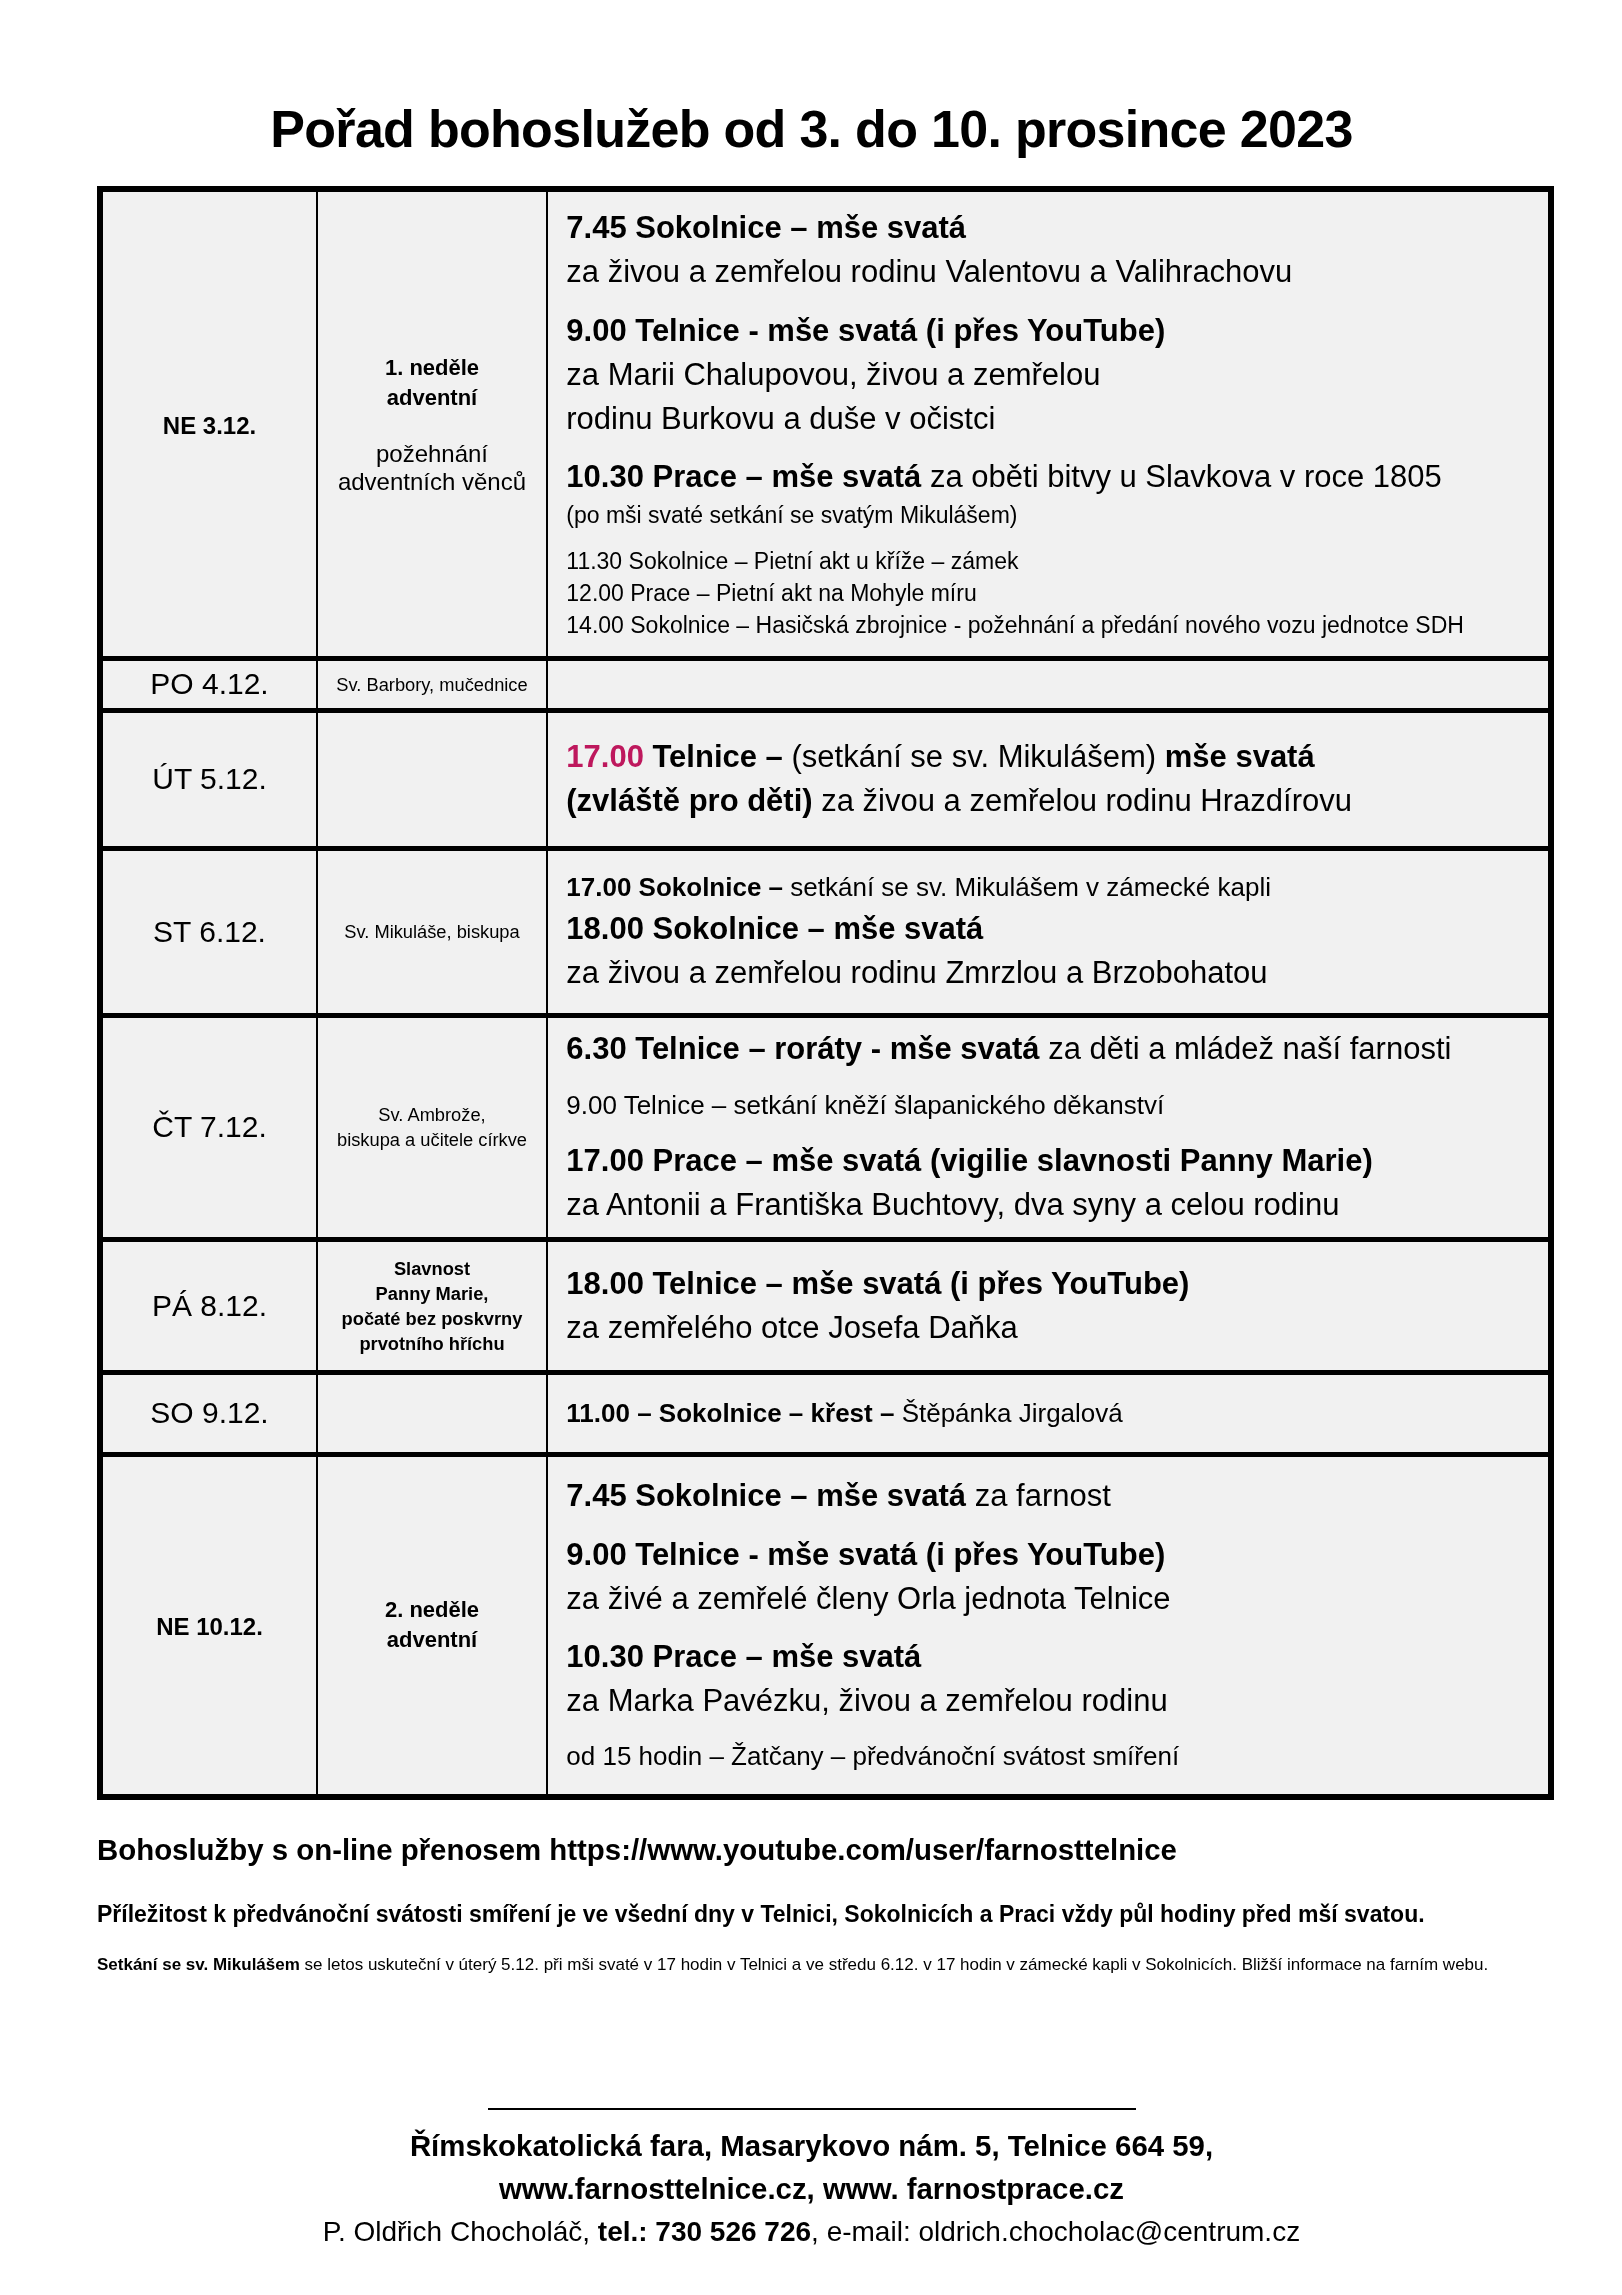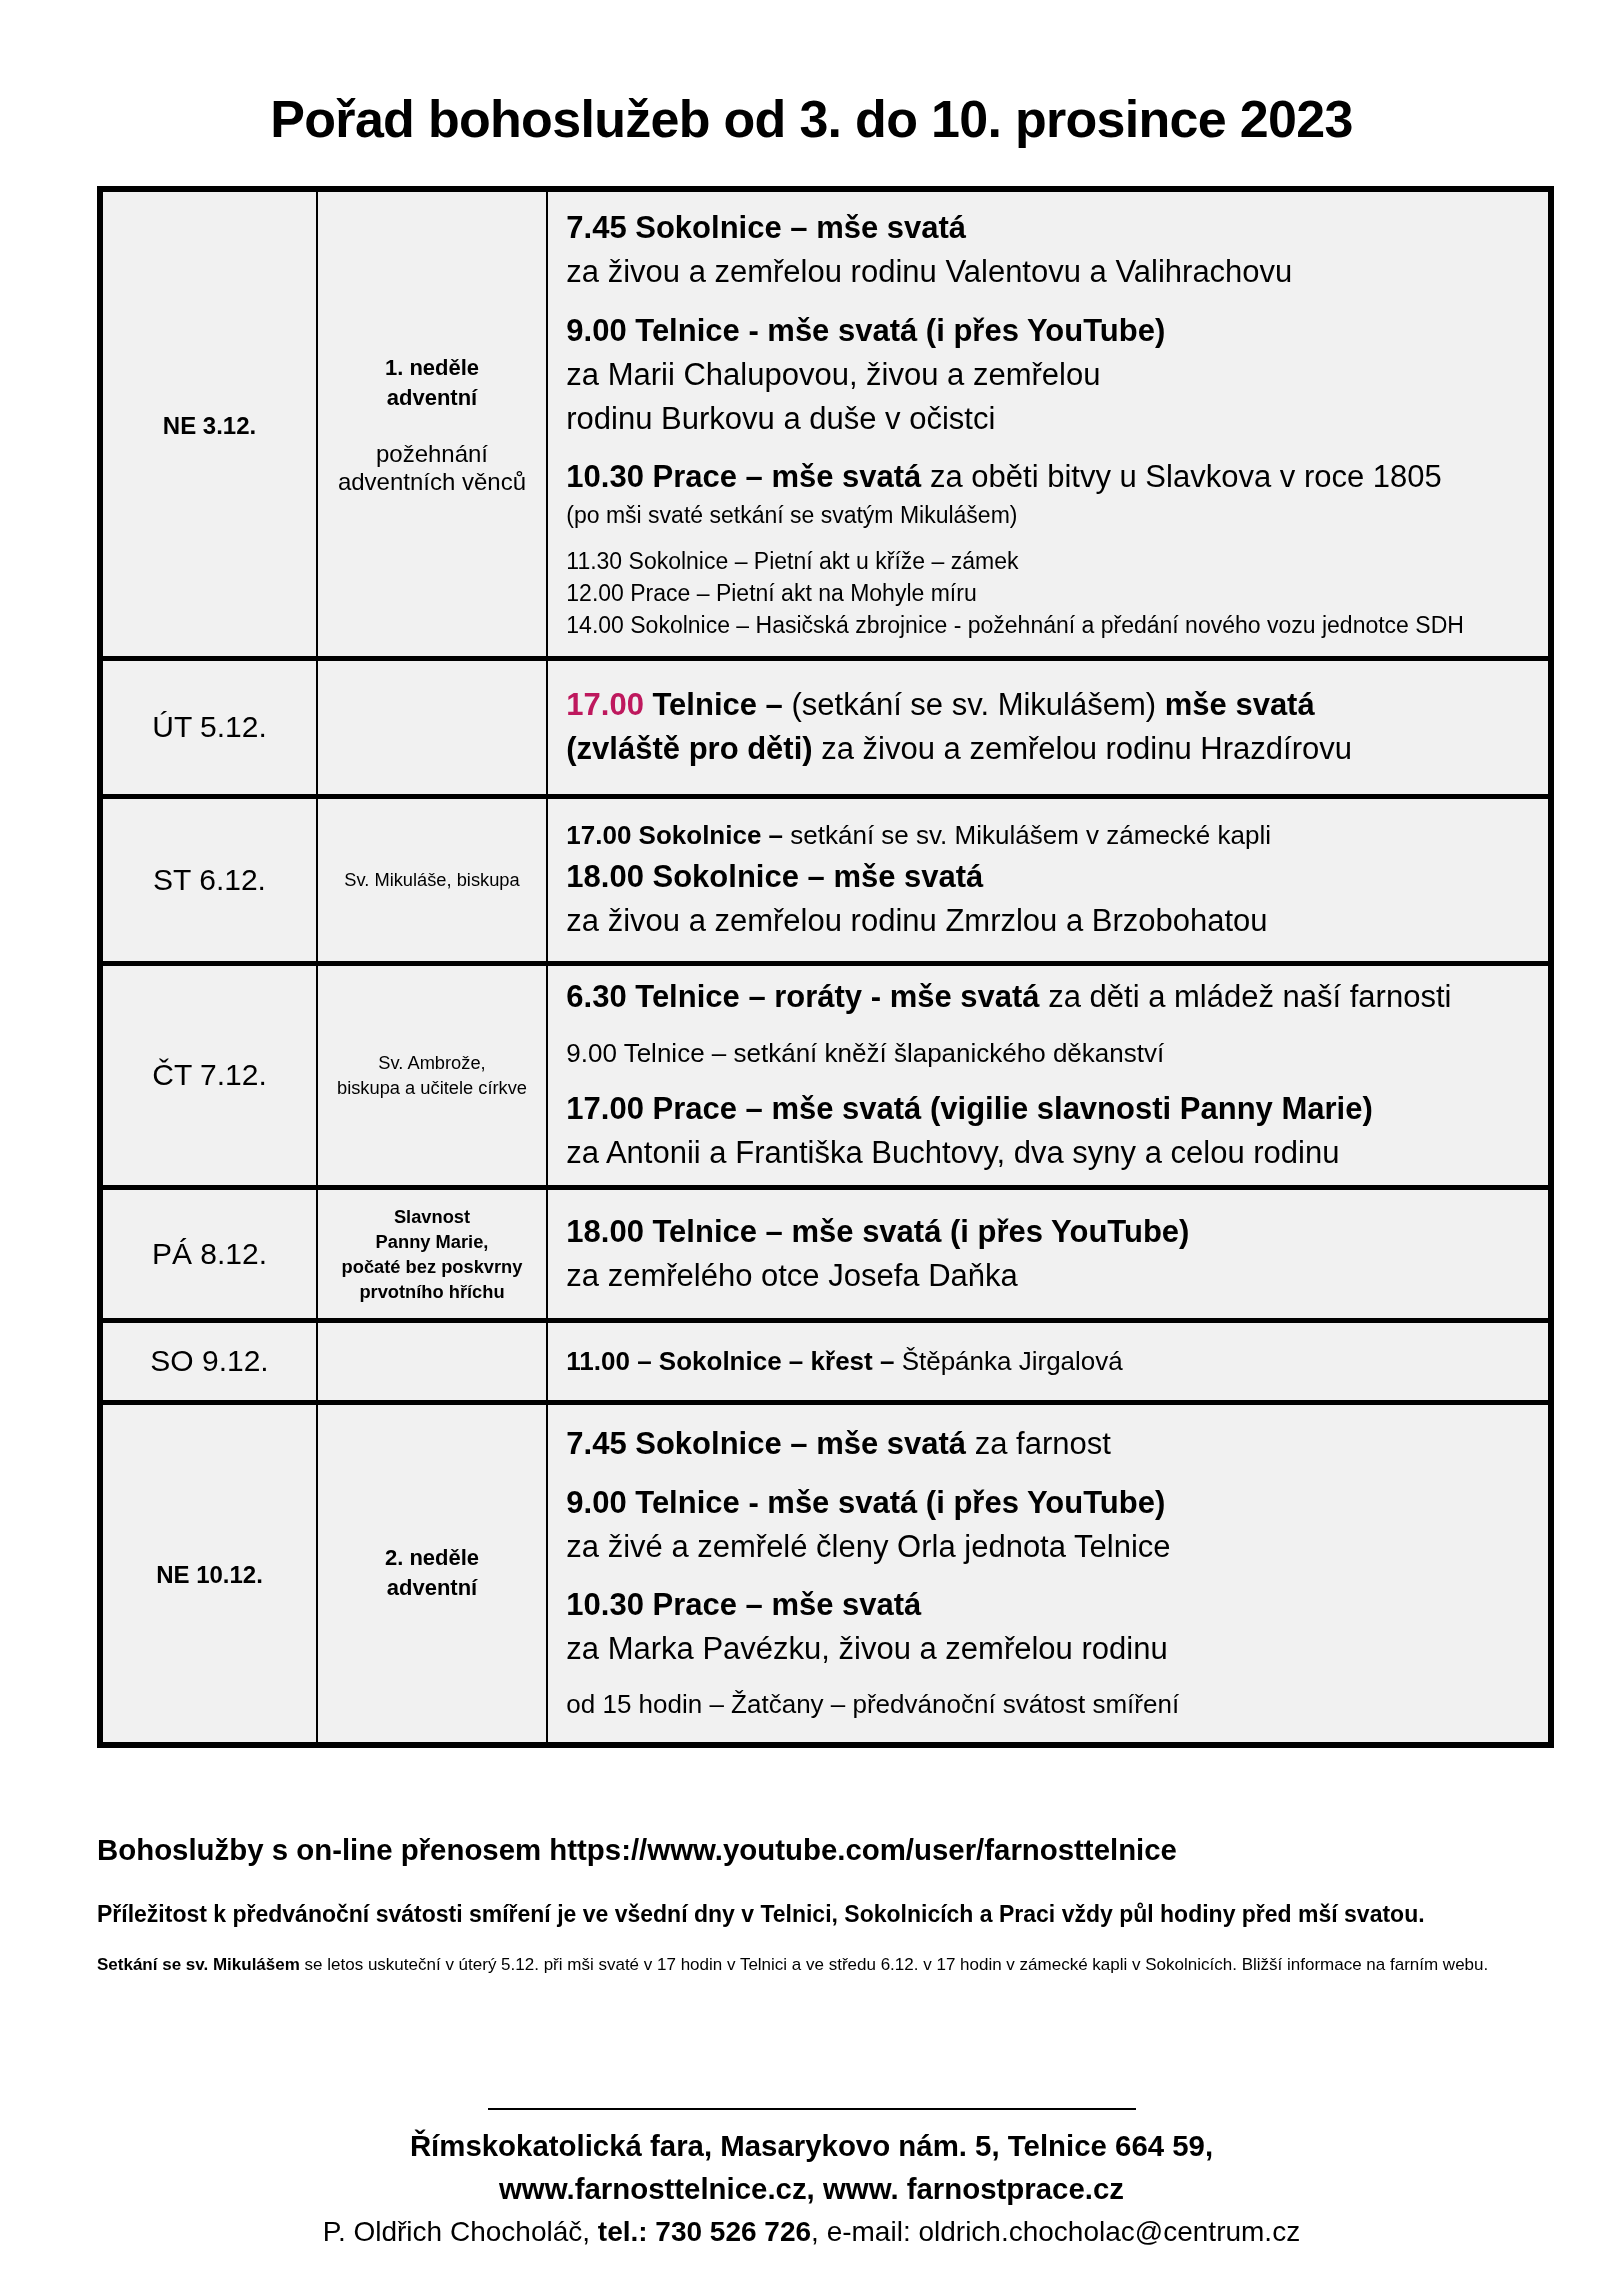--- a/index.html
+++ b/index.html
@@ -6,21 +6,21 @@
   html,body { background:#ffffff; }
   body {
     width:1623px; height:2295px;
     font-family:"Liberation Sans","DejaVu Sans",sans-serif;
     color:#000;
     position:relative;
   }
   .page { position:absolute; inset:0; background:#fff; }
 
   .title{
-    position:absolute; top:89px; left:0; width:100%;
+    position:absolute; top:99px; left:0; width:100%;
     text-align:center; font-weight:bold; font-size:52px; letter-spacing:-0.7px;
   }
 
   table.schedule{
     position:absolute; top:186px; left:97px; width:1451px;
     border-collapse:collapse; table-layout:fixed;
     background:#f1f1f1;
   }
   table.schedule{ border:6.5px solid #000; }
   table.schedule td{
@@ -90,20 +90,27 @@
             <div class="ln-main"><span>za živou a zemřelou rodinu Valentovu a Valihrachovu</span></div>
             <div class="ln-main ln-gap"><span class="b">9.00 Telnice - mše svatá (i přes YouTube)</span></div>
             <div class="ln-main"><span>za Marii Chalupovou, živou a zemřelou</span></div>
             <div class="ln-main"><span>rodinu Burkovu a duše v očistci</span></div>
             <div class="ln-main ln-gap"><span class="b">10.30 Prace – mše svatá</span><span> za oběti bitvy u Slavkova v roce 1805</span></div>
             <div class="ln-small"><span class="i">(po mši svaté setkání se svatým Mikulášem)</span></div>
             <div class="ln-small ln-gap"><span class="i">11.30 Sokolnice – Pietní akt u kříže – zámek</span></div>
             <div class="ln-small"><span class="i">12.00 Prace – Pietní akt na Mohyle míru</span></div>
             <div class="ln-small"><span class="i">14.00 Sokolnice – Hasičská zbrojnice - požehnání a předání nového vozu jednotce SDH</span></div>
           </td>
+        </tr>
+        <tr class="r-1">
+          <td class="day"><span class="day-label">PO 4.12.</span></td>
+          <td class="feast">
+            <div class="f-xs">Sv. Barbory, mučednice</div>
+          </td>
+          <td class="content"></td>
         </tr>
         <tr class="r-2">
           <td class="day"><span class="day-label">ÚT 5.12.</span></td>
           <td class="feast"></td>
           <td class="content">
             <div class="ln-main"><span class="b red">17.00</span><span class="b"> Telnice – </span><span class="i">(setkání se sv. Mikulášem)</span><span class="b"> mše svatá</span></div>
             <div class="ln-main"><span class="b">(zvláště pro děti)</span><span> za živou a zemřelou rodinu Hrazdírovu</span></div>
           </td>
         </tr>
         <tr class="r-3">

